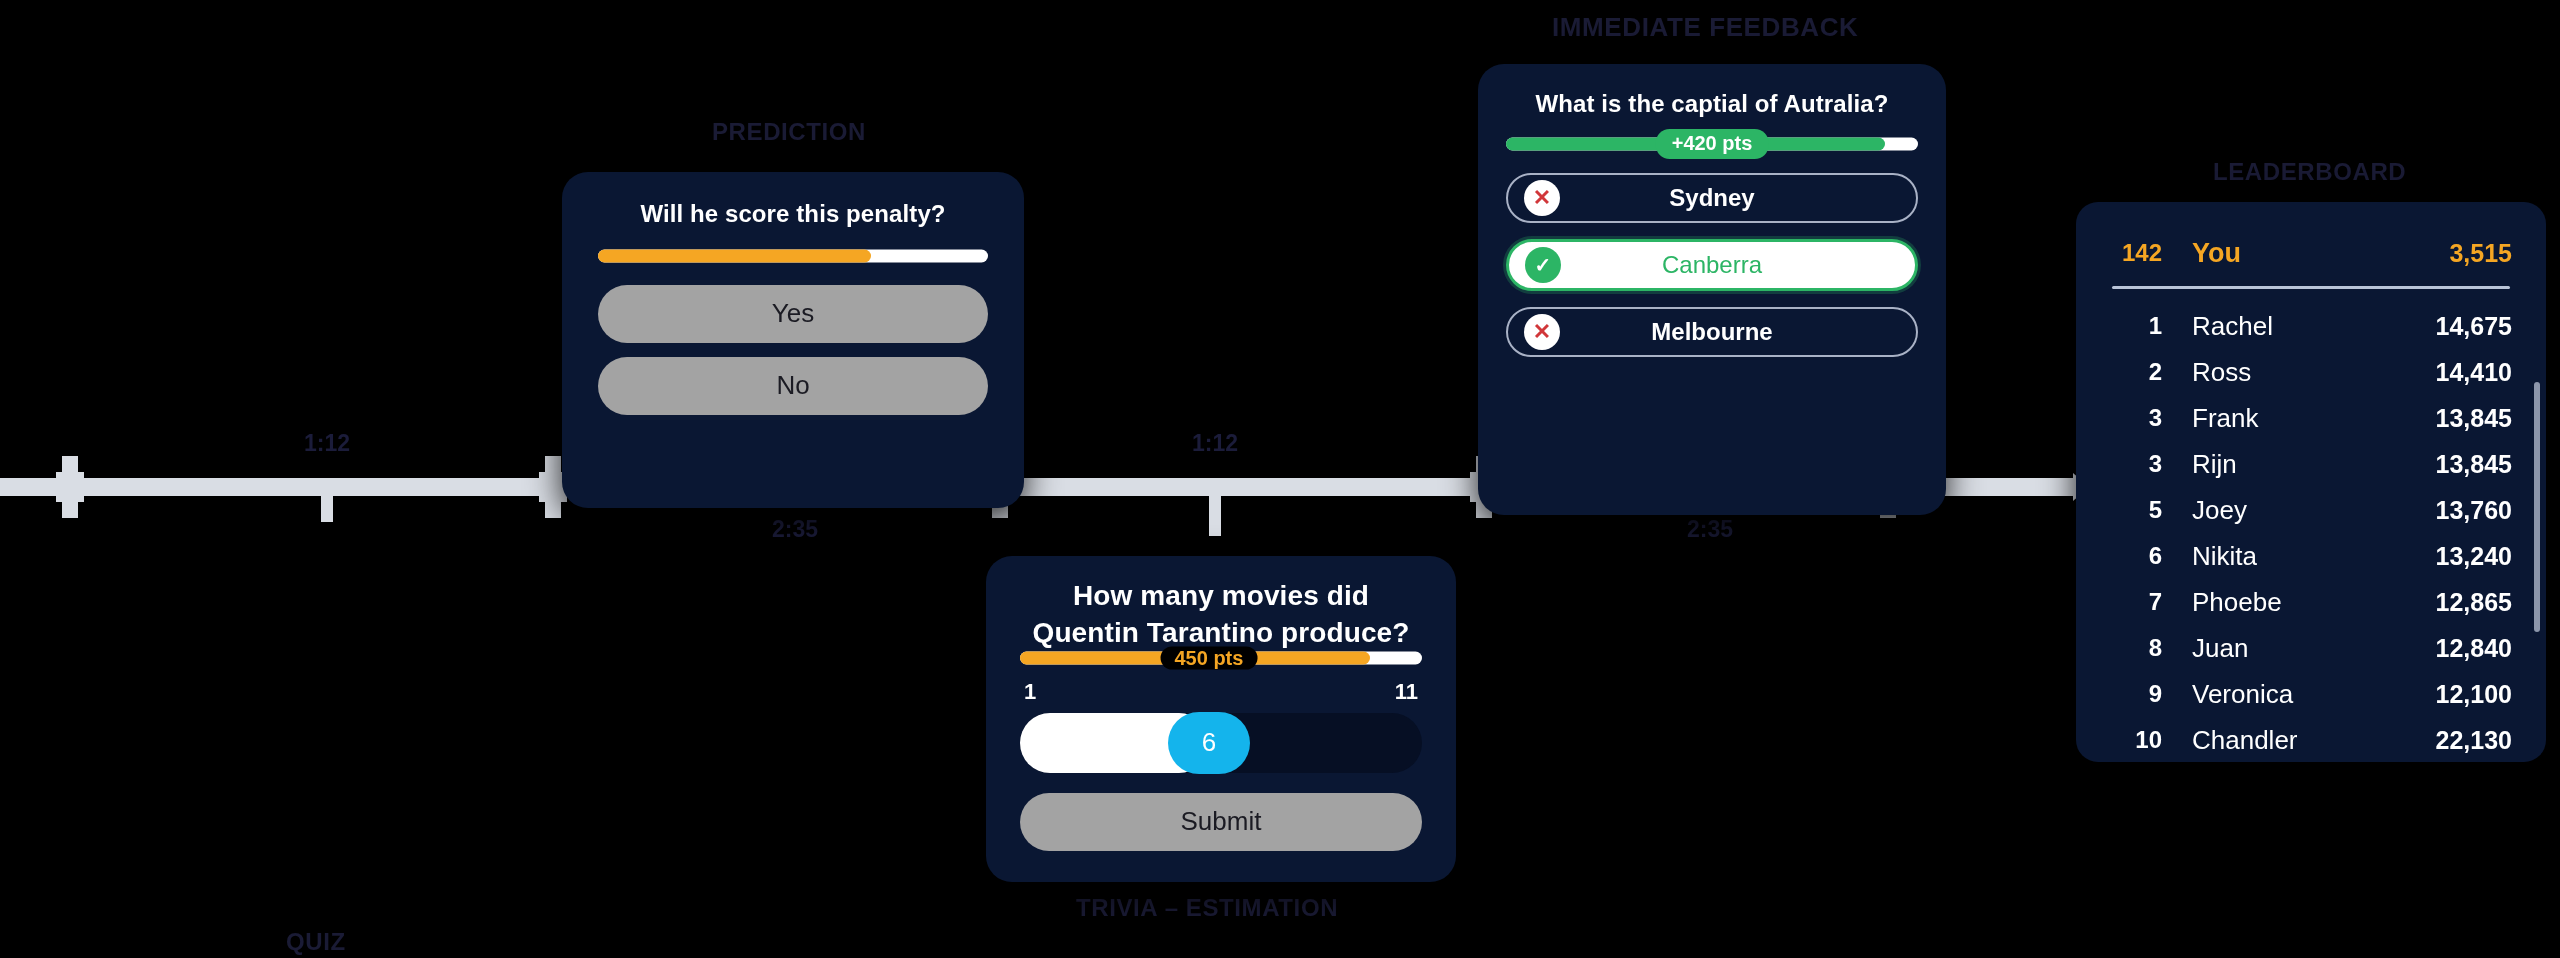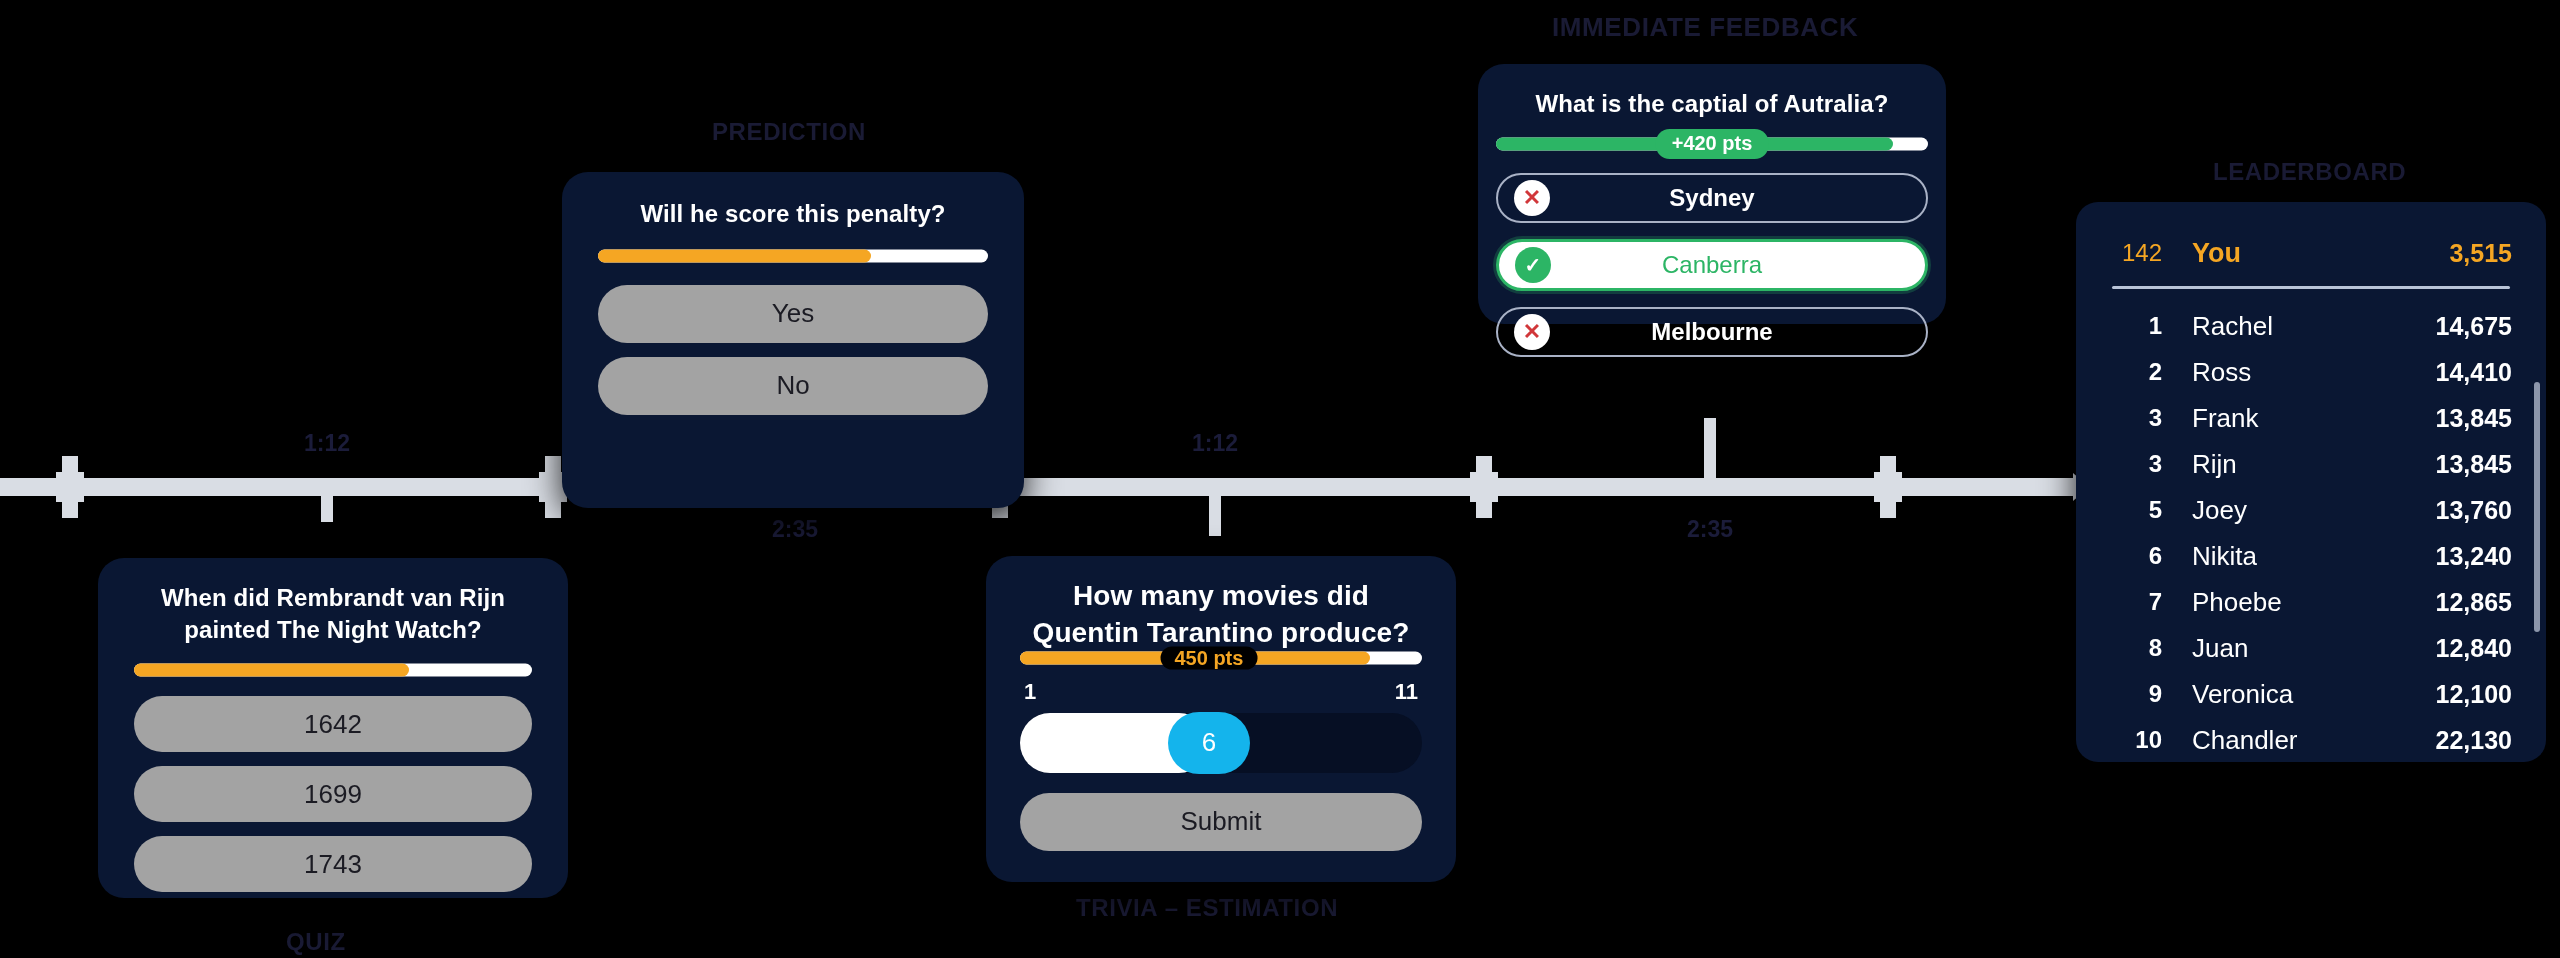--- a/index.html
+++ b/index.html
@@ -131,21 +131,21 @@
   .lb-rows { position:relative; }
   .lb-row {
     display:flex; align-items:center;
     color:#ffffff; font-size: 26px; font-weight: 400;
     padding: 0 34px;
     height: 46px;
   }
   .lb-rank { width: 52px; text-align:right; font-weight:700; font-size:24px; flex:none; }
   .lb-name { flex:1; padding-left: 30px; }
   .lb-score { flex:none; text-align:right; font-weight:700; font-size:25px; }
-  .lb-you .lb-rank { font-weight:400; }
+  .lb-you .lb-rank { font-weight:700; }
   .lb-you .lb-name { padding-left:30px; }
   #lb-scrollbar {
     position:absolute; width: 6px; border-radius:4px;
     background:#8c96ab;
   }
 
   
   #timeline { position:absolute; left:0; top:478px; width: 2075px; height: 18px; }
   .tl-bar {
     position:absolute; left:0; top:0; height:18px; width:100%;
@@ -238,21 +238,21 @@
     </div>
 
     <div class="opt" style="height:58px; margin-bottom:14px;">
       <span>Yes</span>
     </div>
     <div class="opt" style="height:58px;">
       <span>No</span>
     </div>
   </div>
 
-  <div class="card" style="left:1478px; top:64px; width:468px; height:260px; padding:24px 18px;">
+  <div class="card" style="left:1478px; top:64px; width:468px; height:451px; padding:24px 28px;">
     <div class="card-q" style="font-size:24px; margin-bottom:18px;">What is the captial of Autralia?</div>
 
     <div class="bar-wrap" style="margin-bottom:22px;text-align:center;">
       <div class="bar-track"></div>
       <div class="bar-fill green" id="fb-fill" style="width: 92%;"></div>
       <div class="bar-badge green" id="fb-badge" style="left: 50%;">+420 pts</div>
     </div>
 
     <div class="opt opt-outline" style="height:50px; margin-bottom:16px; font-size:24px;">
       <span class="opt-mark mark-x">✕</span>
@@ -263,38 +263,20 @@
       <span class="opt-mark mark-check">✓</span>
       <span>Canberra</span>
     </div>
 
     <div class="opt opt-outline" style="height:50px; font-size:24px;">
       <span class="opt-mark mark-x">✕</span>
       <span>Melbourne</span>
     </div>
   </div>
 
-  <div class="card" style="left:98px; top:558px; width:470px; height:340px; padding:24px 36px;">
-    <div class="card-q" style="font-size:24px; margin-bottom:18px;">When did Rembrandt van Rijn painted The Night Watch?</div>
-
-    <div class="bar-wrap" style="margin-bottom:20px;">
-      <div class="bar-track"></div>
-      <div class="bar-fill" id="quiz-fill" style="width: 69%;"></div>
-    </div>
-
-    <div class="opt" style="height:56px; margin-bottom:14px;">
-      <span>1642</span>
-    </div>
-    <div class="opt" style="height:56px; margin-bottom:14px;">
-      <span>1699</span>
-    </div>
-    <div class="opt" style="height:56px;">
-      <span>1743</span>
-    </div>
-  </div>
 
   <div class="card" style="left:986px; top:556px; width:470px; height:326px; padding:22px 34px;">
     <div class="card-q" style="font-size:28px; margin-bottom:0;">How many movies did Quentin Tarantino produce?</div>
 
     <div class="bar-wrap" style="margin-bottom:14px;">
       <div class="bar-track"></div>
       <div class="bar-fill" id="est-fill" style="width: 87%;"></div>
       <div class="bar-badge plain" id="est-badge" style="left: 47%;">450 pts</div>
     </div>
 

